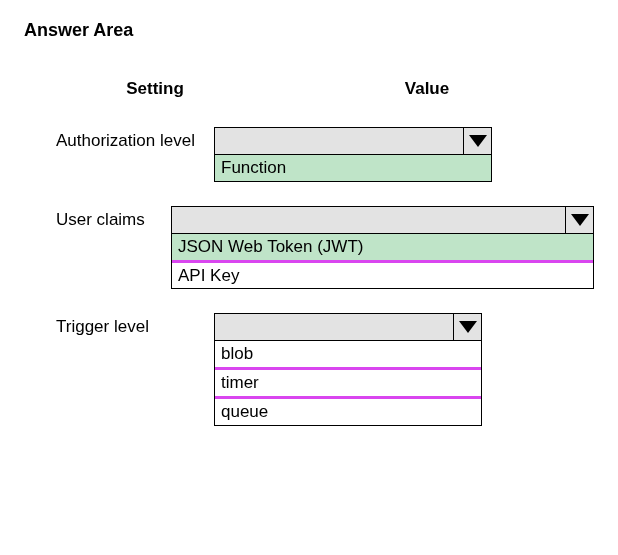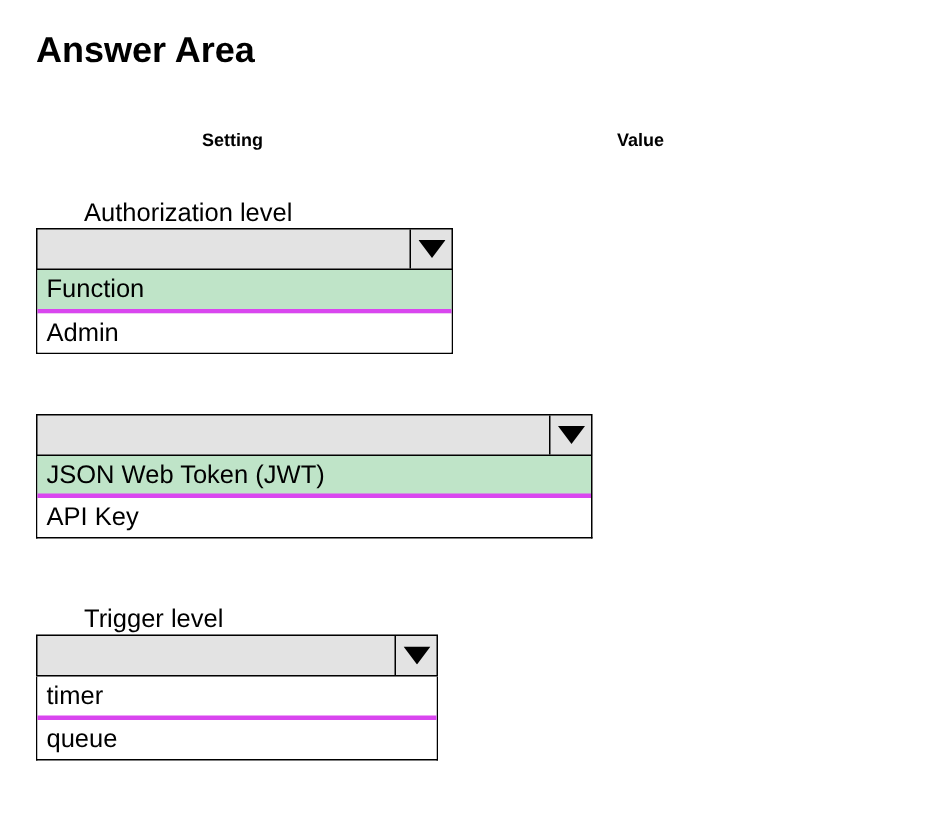--- a/index.html
+++ b/index.html
@@ -5,47 +5,46 @@
     * { box-sizing: border-box; }
     body {
       font-family: Arial, Helvetica, sans-serif;
       background: #fff;
       margin: 0;
       padding: 20px 24px;
       width: 618px;
       color: #000;
     }
     .page-title {
-      font-size: 24px;
+      font-size: 18px;
       font-weight: bold;
       margin-bottom: 38px;
     }
     .headers {
       display: flex;
       margin-bottom: 28px;
       padding-left: 56px;
     }
     .headers .col-setting {
       width: 150px;
       font-weight: bold;
-      font-size: 12px;
+      font-size: 17px;
       text-align: center;
     }
     .headers .col-value {
       flex: 1;
       font-weight: bold;
-      font-size: 12px;
+      font-size: 17px;
       text-align: center;
       padding-left: 30px;
     }
     .setting-row {
       display: flex;
       align-items: flex-start;
-      margin-bottom: 40px;
-      flex-direction: column;
+      margin-bottom: 24px;
     }
     .setting-label {
       width: 190px;
       padding-top: 4px;
       padding-left: 32px;
       font-size: 17px;
     }
     .setting-value {
       flex: 0 0 auto;
     }
@@ -84,21 +83,21 @@
       line-height: 1.4;
     }
     .option:last-child {
       border-bottom: none;
     }
     .option.highlight {
       background: #bfe4c8;
     }
 
     .w-auth { width: 278px; }
-    .w-claims { width: 371px; }
+    .w-claims { width: 423px; }
     .w-trigger { width: 268px; }
   </style>
 </head>
 <body>
 
 <div class="page-title">Answer Area</div>
 
 <div class="headers">
   <div class="col-setting">Setting</div>
   <div class="col-value">Value</div>
@@ -109,26 +108,26 @@
   <div class="setting-value">
     <div class="dropdown w-auth">
       <div class="dropdown-caret">
         <svg viewBox="0 0 18 12">
             <polygon points="0,0 18,0 9,12" fill="#000"></polygon>
           </svg>
       </div>
     </div>
     <div class="options w-auth">
       <div class="option highlight">Function</div>
-      <div class="option">Admin</div>
     </div>
   </div>
 </div>
 
 <div class="setting-row">
+  <div class="setting-label">User claims</div>
   <div class="setting-value">
     <div class="dropdown w-claims">
       <div class="dropdown-caret">
         <svg viewBox="0 0 18 12">
             <polygon points="0,0 18,0 9,12" fill="#000"></polygon>
           </svg>
       </div>
     </div>
     <div class="options w-claims">
       <div class="option highlight">JSON Web Token (JWT)</div>
@@ -141,17 +140,18 @@
   <div class="setting-label">Trigger level</div>
   <div class="setting-value">
     <div class="dropdown w-trigger">
       <div class="dropdown-caret">
         <svg viewBox="0 0 18 12">
             <polygon points="0,0 18,0 9,12" fill="#000"></polygon>
           </svg>
       </div>
     </div>
     <div class="options w-trigger">
+      <div class="option">blob</div>
       <div class="option">timer</div>
       <div class="option">queue</div>
     </div>
   </div>
 </div>
 
 </body></html>

